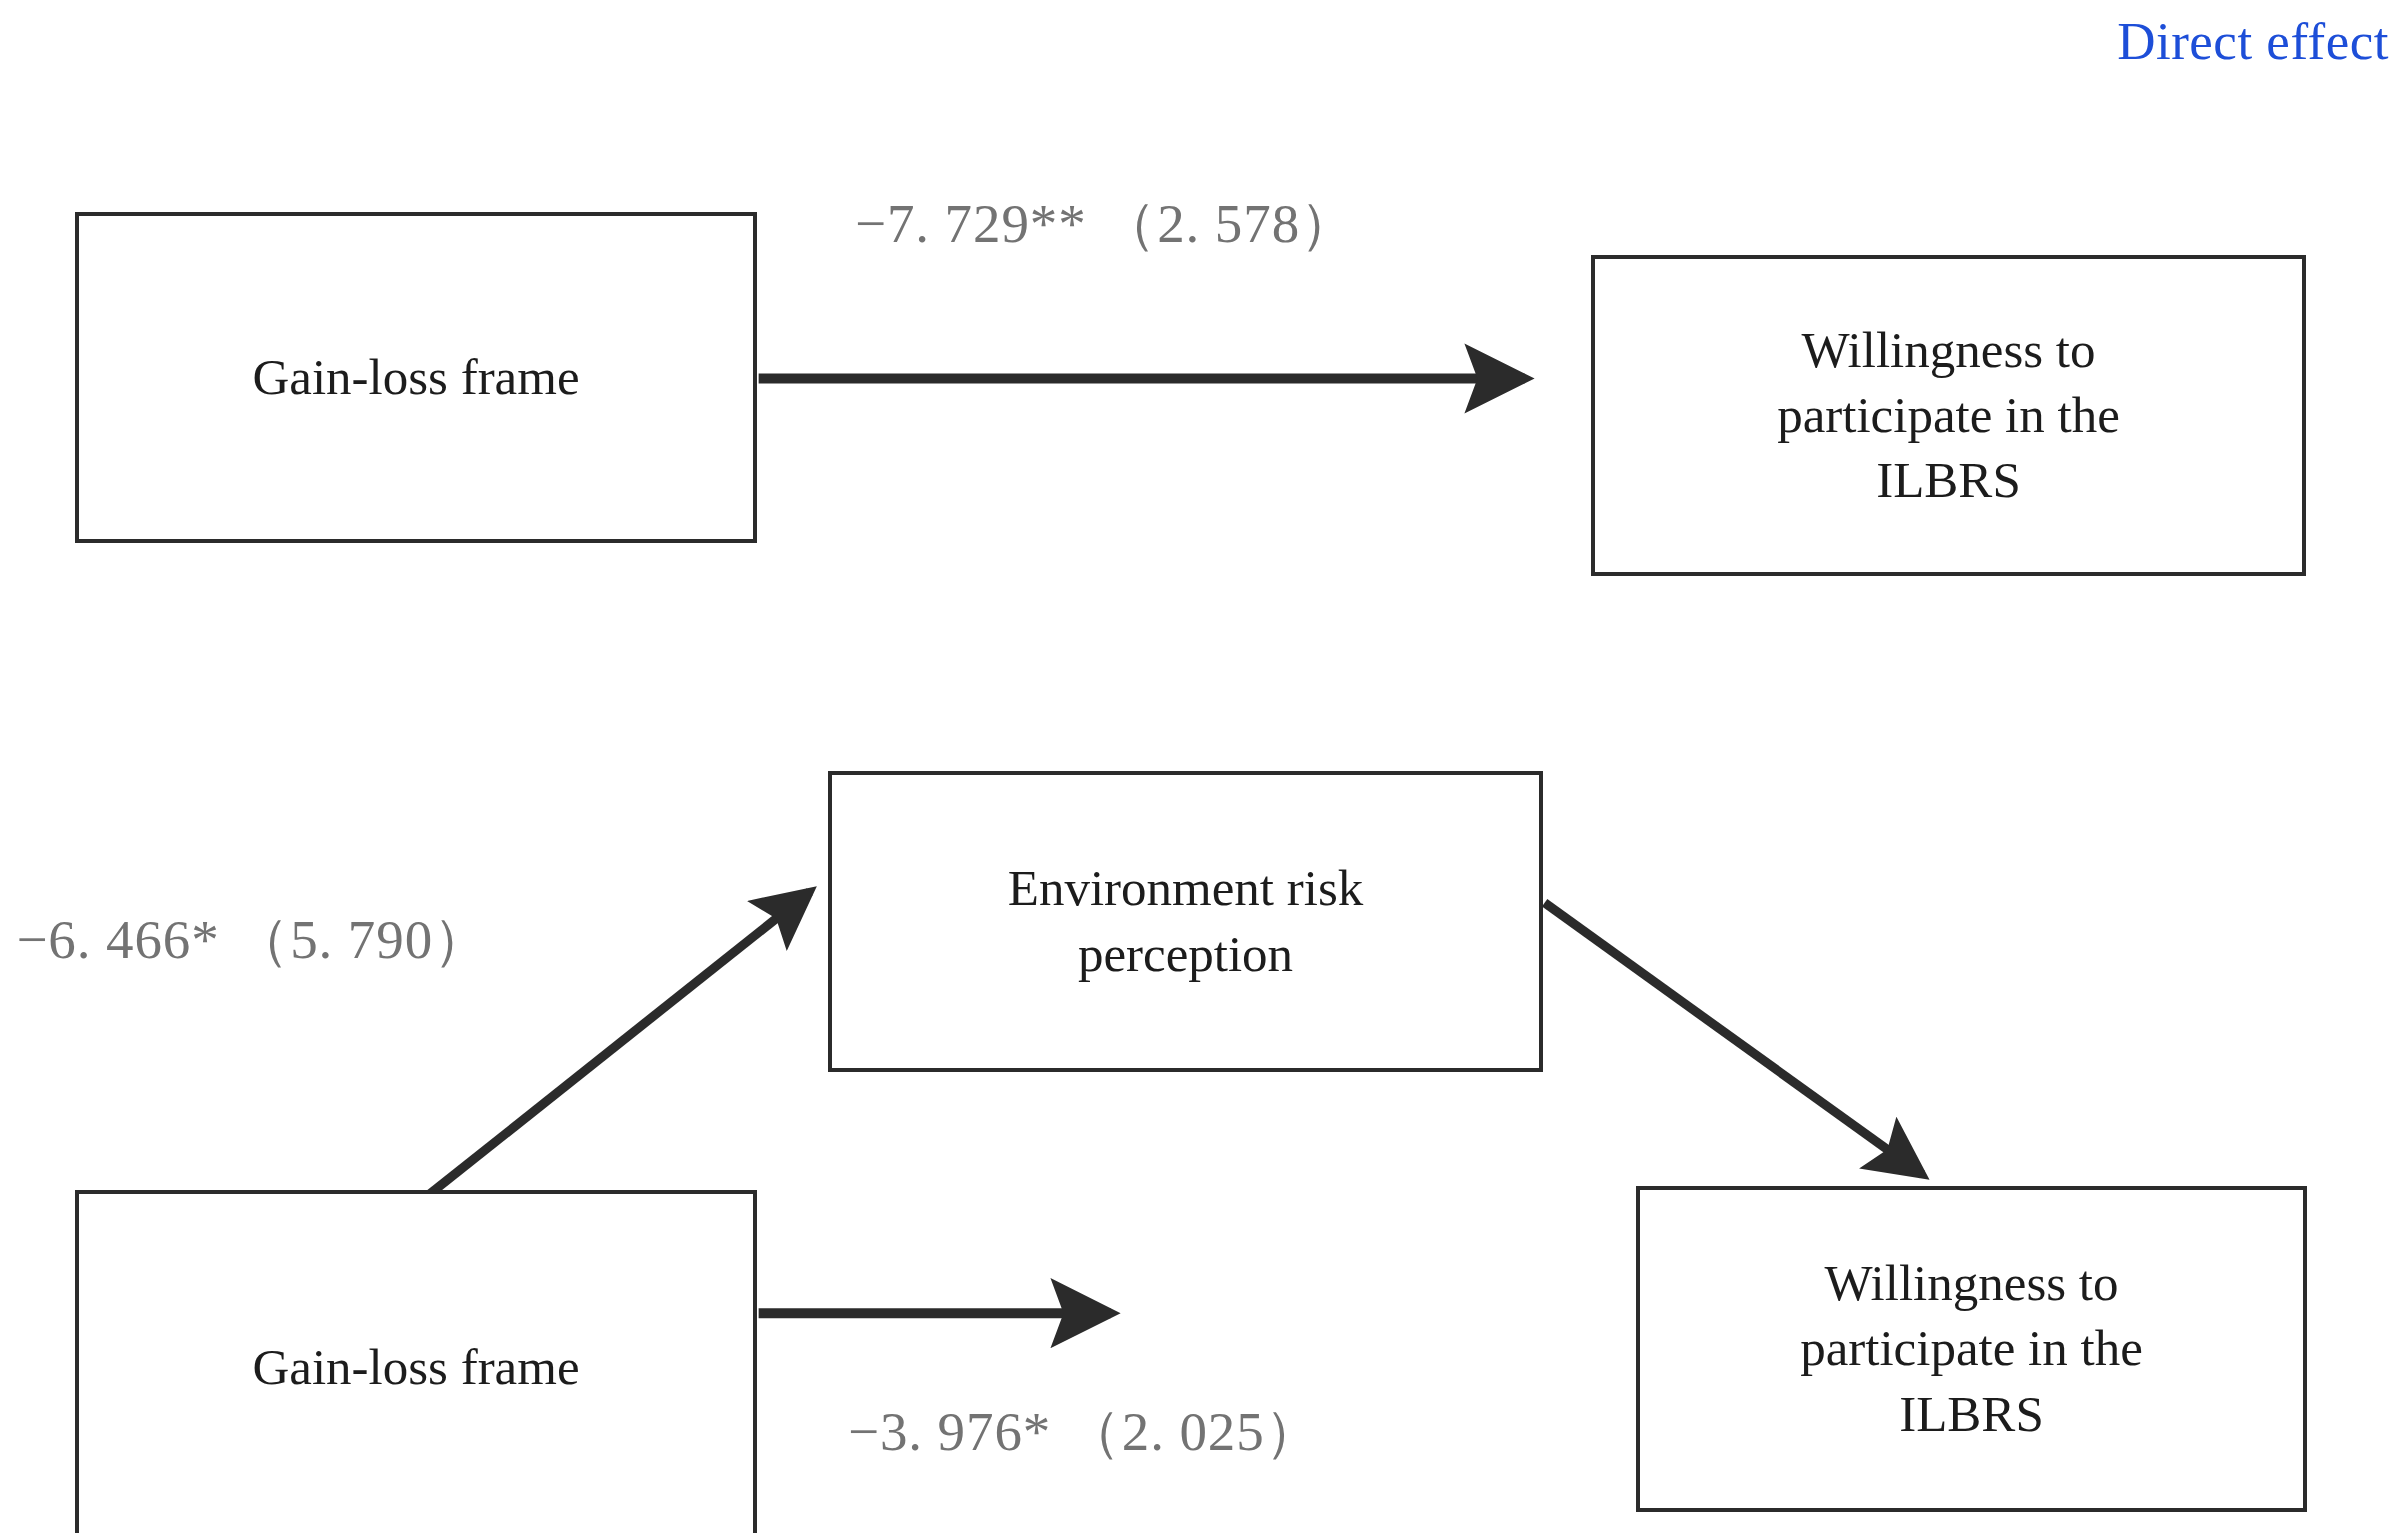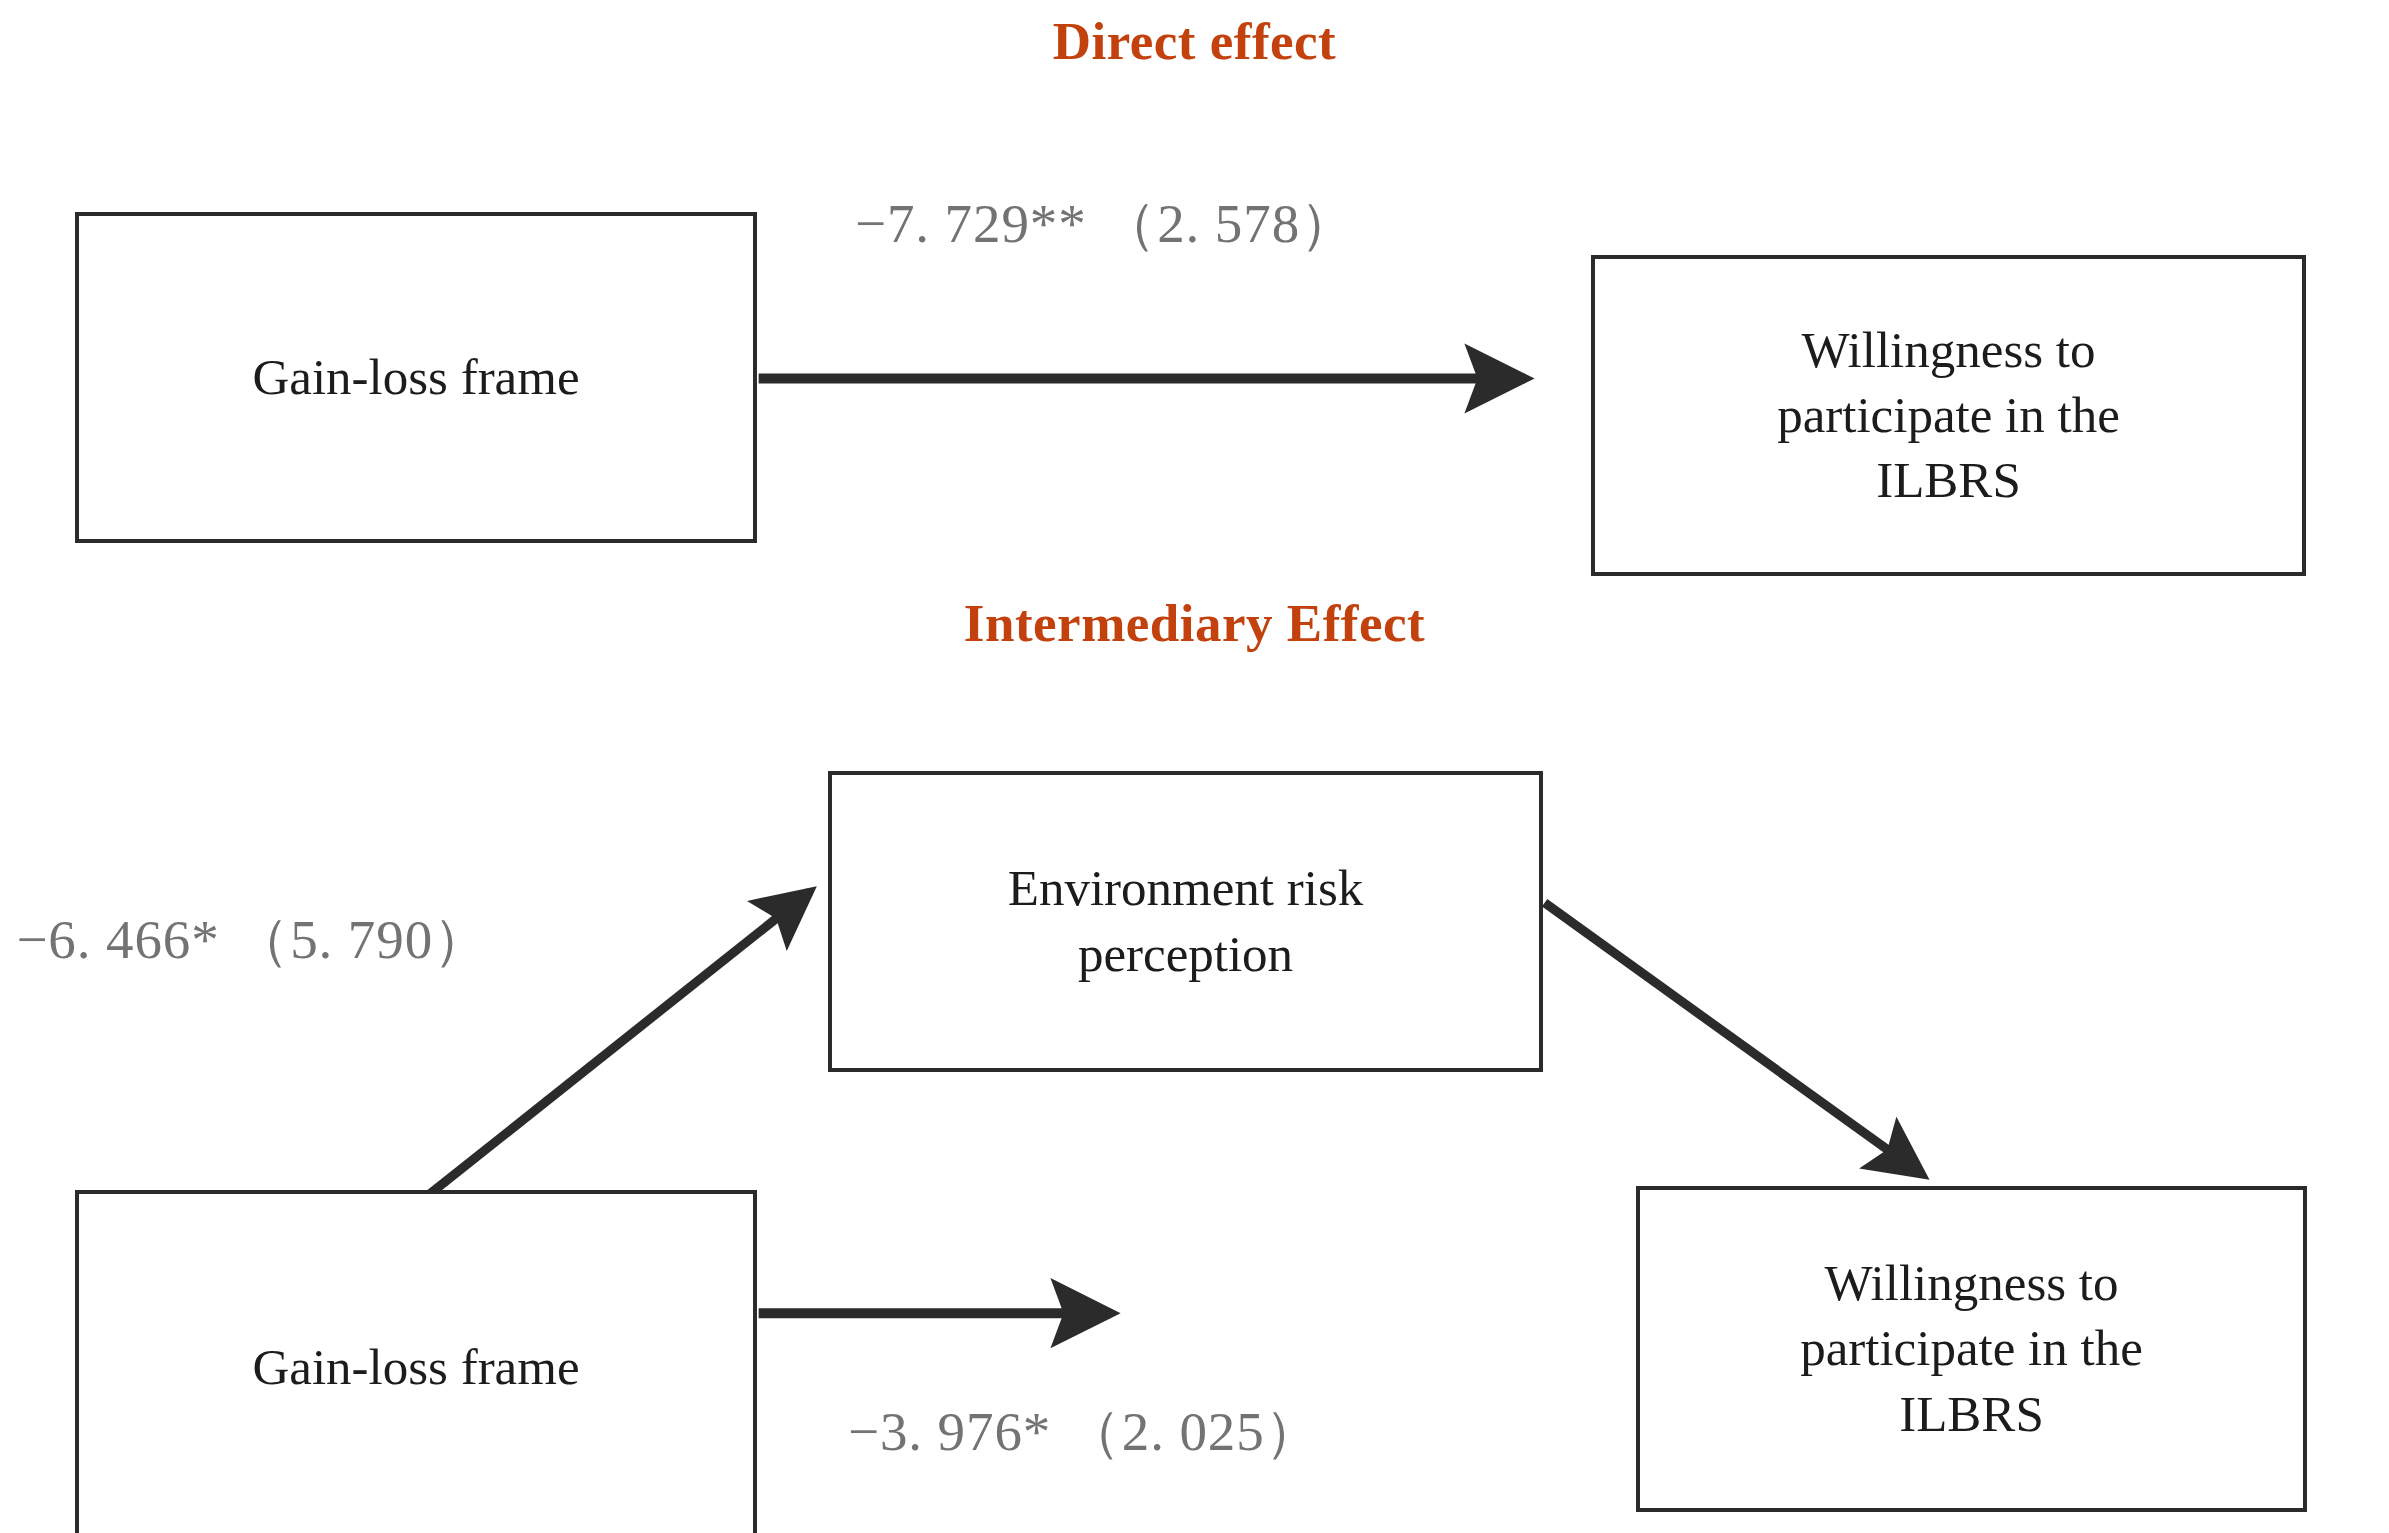--- a/index.html
+++ b/index.html
@@ -16,26 +16,26 @@
     position: relative;
     width: 2389px;
     height: 1533px;
     background: #ffffff;
     overflow: hidden;
   }
 
   
   .section-title {
     position: absolute;
-    font-weight: bold;
+    font-weight: normal;
     font-size: 53px;
     letter-spacing: 0.5px;
-    color: #c2410c;
+    color: #1d4ed8;
     white-space: nowrap;
-    text-align: center;
+    text-align: right;
     line-height: 1;
   }
   #title-direct   { left: 0; right: 0; top: 14.6px; }
   #title-indirect { left: 0; right: 0; top: 597px; }
 
   
   .node {
     position: absolute;
     box-sizing: border-box;
     border: 4.6px solid #2b2b2b;
@@ -84,21 +84,20 @@
   }
   .edge-line { stroke: #2b2b2b; fill: none; }
 </style>
 </head>
 <body>
 
 <div id="canvas">
 
   <div class="section-title" id="title-direct">Direct effect</div>
 
-  <div class="section-title" id="title-indirect">Intermediary Effect</div>
 
   <svg id="arrows" viewBox="0 0 2620 1681">
     <defs>
       <marker id="arrowhead" markerWidth="7" markerHeight="7" refX="6" refY="3.5" orient="auto" markerUnits="strokeWidth">
         <path d="M 0 0 L 7 3.5 L 0 7 L 1.3 3.5 z" fill="#2b2b2b"></path>
       </marker>
     </defs>
 
     <line class="edge-line" x1="832" y1="415" x2="1672" y2="415" stroke-width="11" marker-end="url(#arrowhead)"></line>
 

